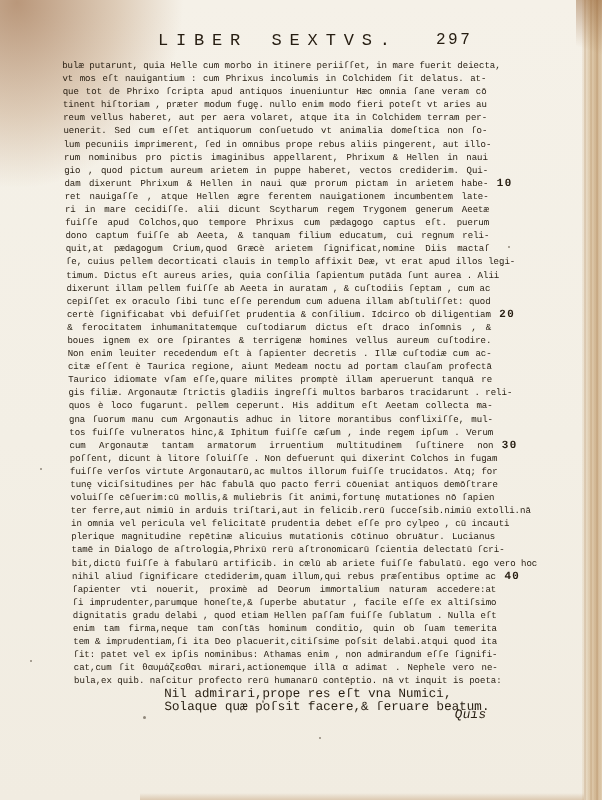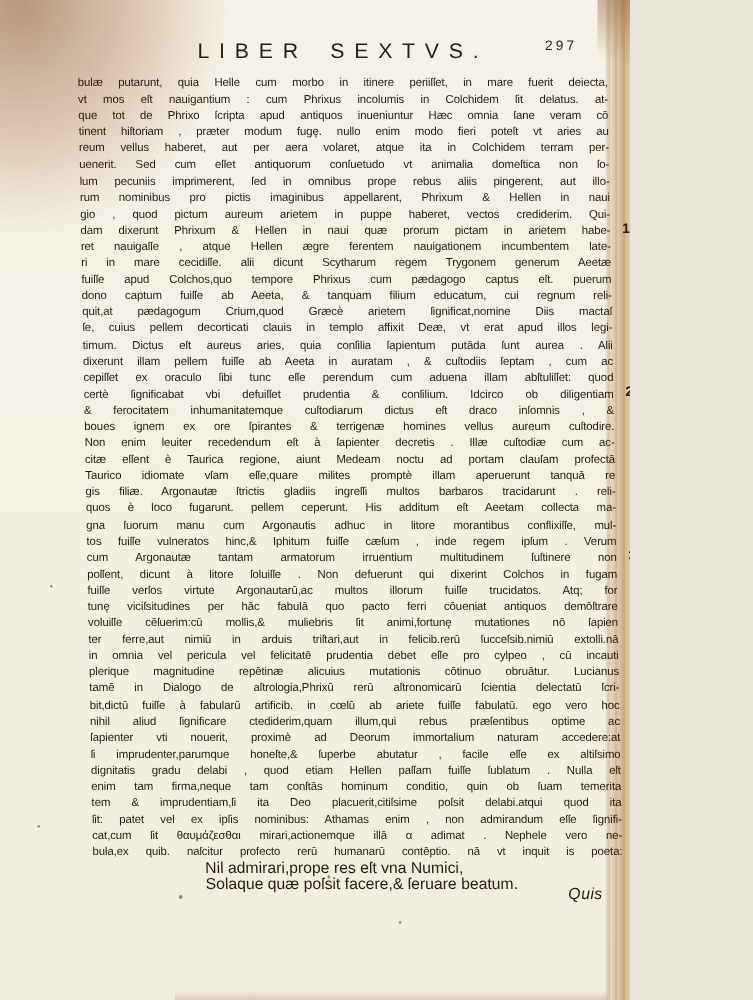--- a/index.html
+++ b/index.html
@@ -1,19 +1,19 @@
 <!DOCTYPE html>
 <html><head>
 <meta charset="utf-8">
 <style>
   html,body{margin:0;padding:0;background:#e8e4d9;}
   .scan{
-    position:relative;width:504px;height:800px;overflow:hidden;
+    position:relative;width:602px;height:800px;overflow:hidden;
     background:linear-gradient(180deg,#f5f1e8 0%,#f3efe5 55%,#f1ece1 100%);
-    font-family:Liberation Sans, sans-serif;
+    font-family:Liberation Mono, monospace;
     color:#261d11;
   }
   
   .corner-shadow{
     position:absolute;left:-55px;top:-60px;width:240px;height:250px;
     background:radial-gradient(ellipse at 30% 25%,
       rgba(146,92,50,.60) 0%, rgba(168,118,72,.30) 42%, rgba(180,140,95,0) 70%);
     pointer-events:none;
   }
   
@@ -32,21 +32,21 @@
   .edge-bottom{
     position:absolute;bottom:0;left:140px;right:18px;height:7px;
     background:linear-gradient(180deg, rgba(196,160,120,0), rgba(186,145,100,.38));
   }
   .header-title{
     position:absolute;left:158px;top:31px;
     font-size:17px;letter-spacing:.46em;word-spacing:.32em;white-space:nowrap;
   }
   .page-number{
     position:absolute;left:436px;top:31px;
-    font-size:11px;letter-spacing:2.5px;
+    font-size:16px;letter-spacing:2.5px;
   }
   .textblock{
     position:absolute;left:62px;top:59px;width:424px;
     transform:skewX(1.1deg);transform-origin:0 0;
   }
   .line{
     position:relative;height:13.1px;line-height:13.1px;font-size:12.4px;
     text-align:justify;text-align-last:justify;letter-spacing:-.1px;
   }
   .line .txt{white-space:nowrap;}

